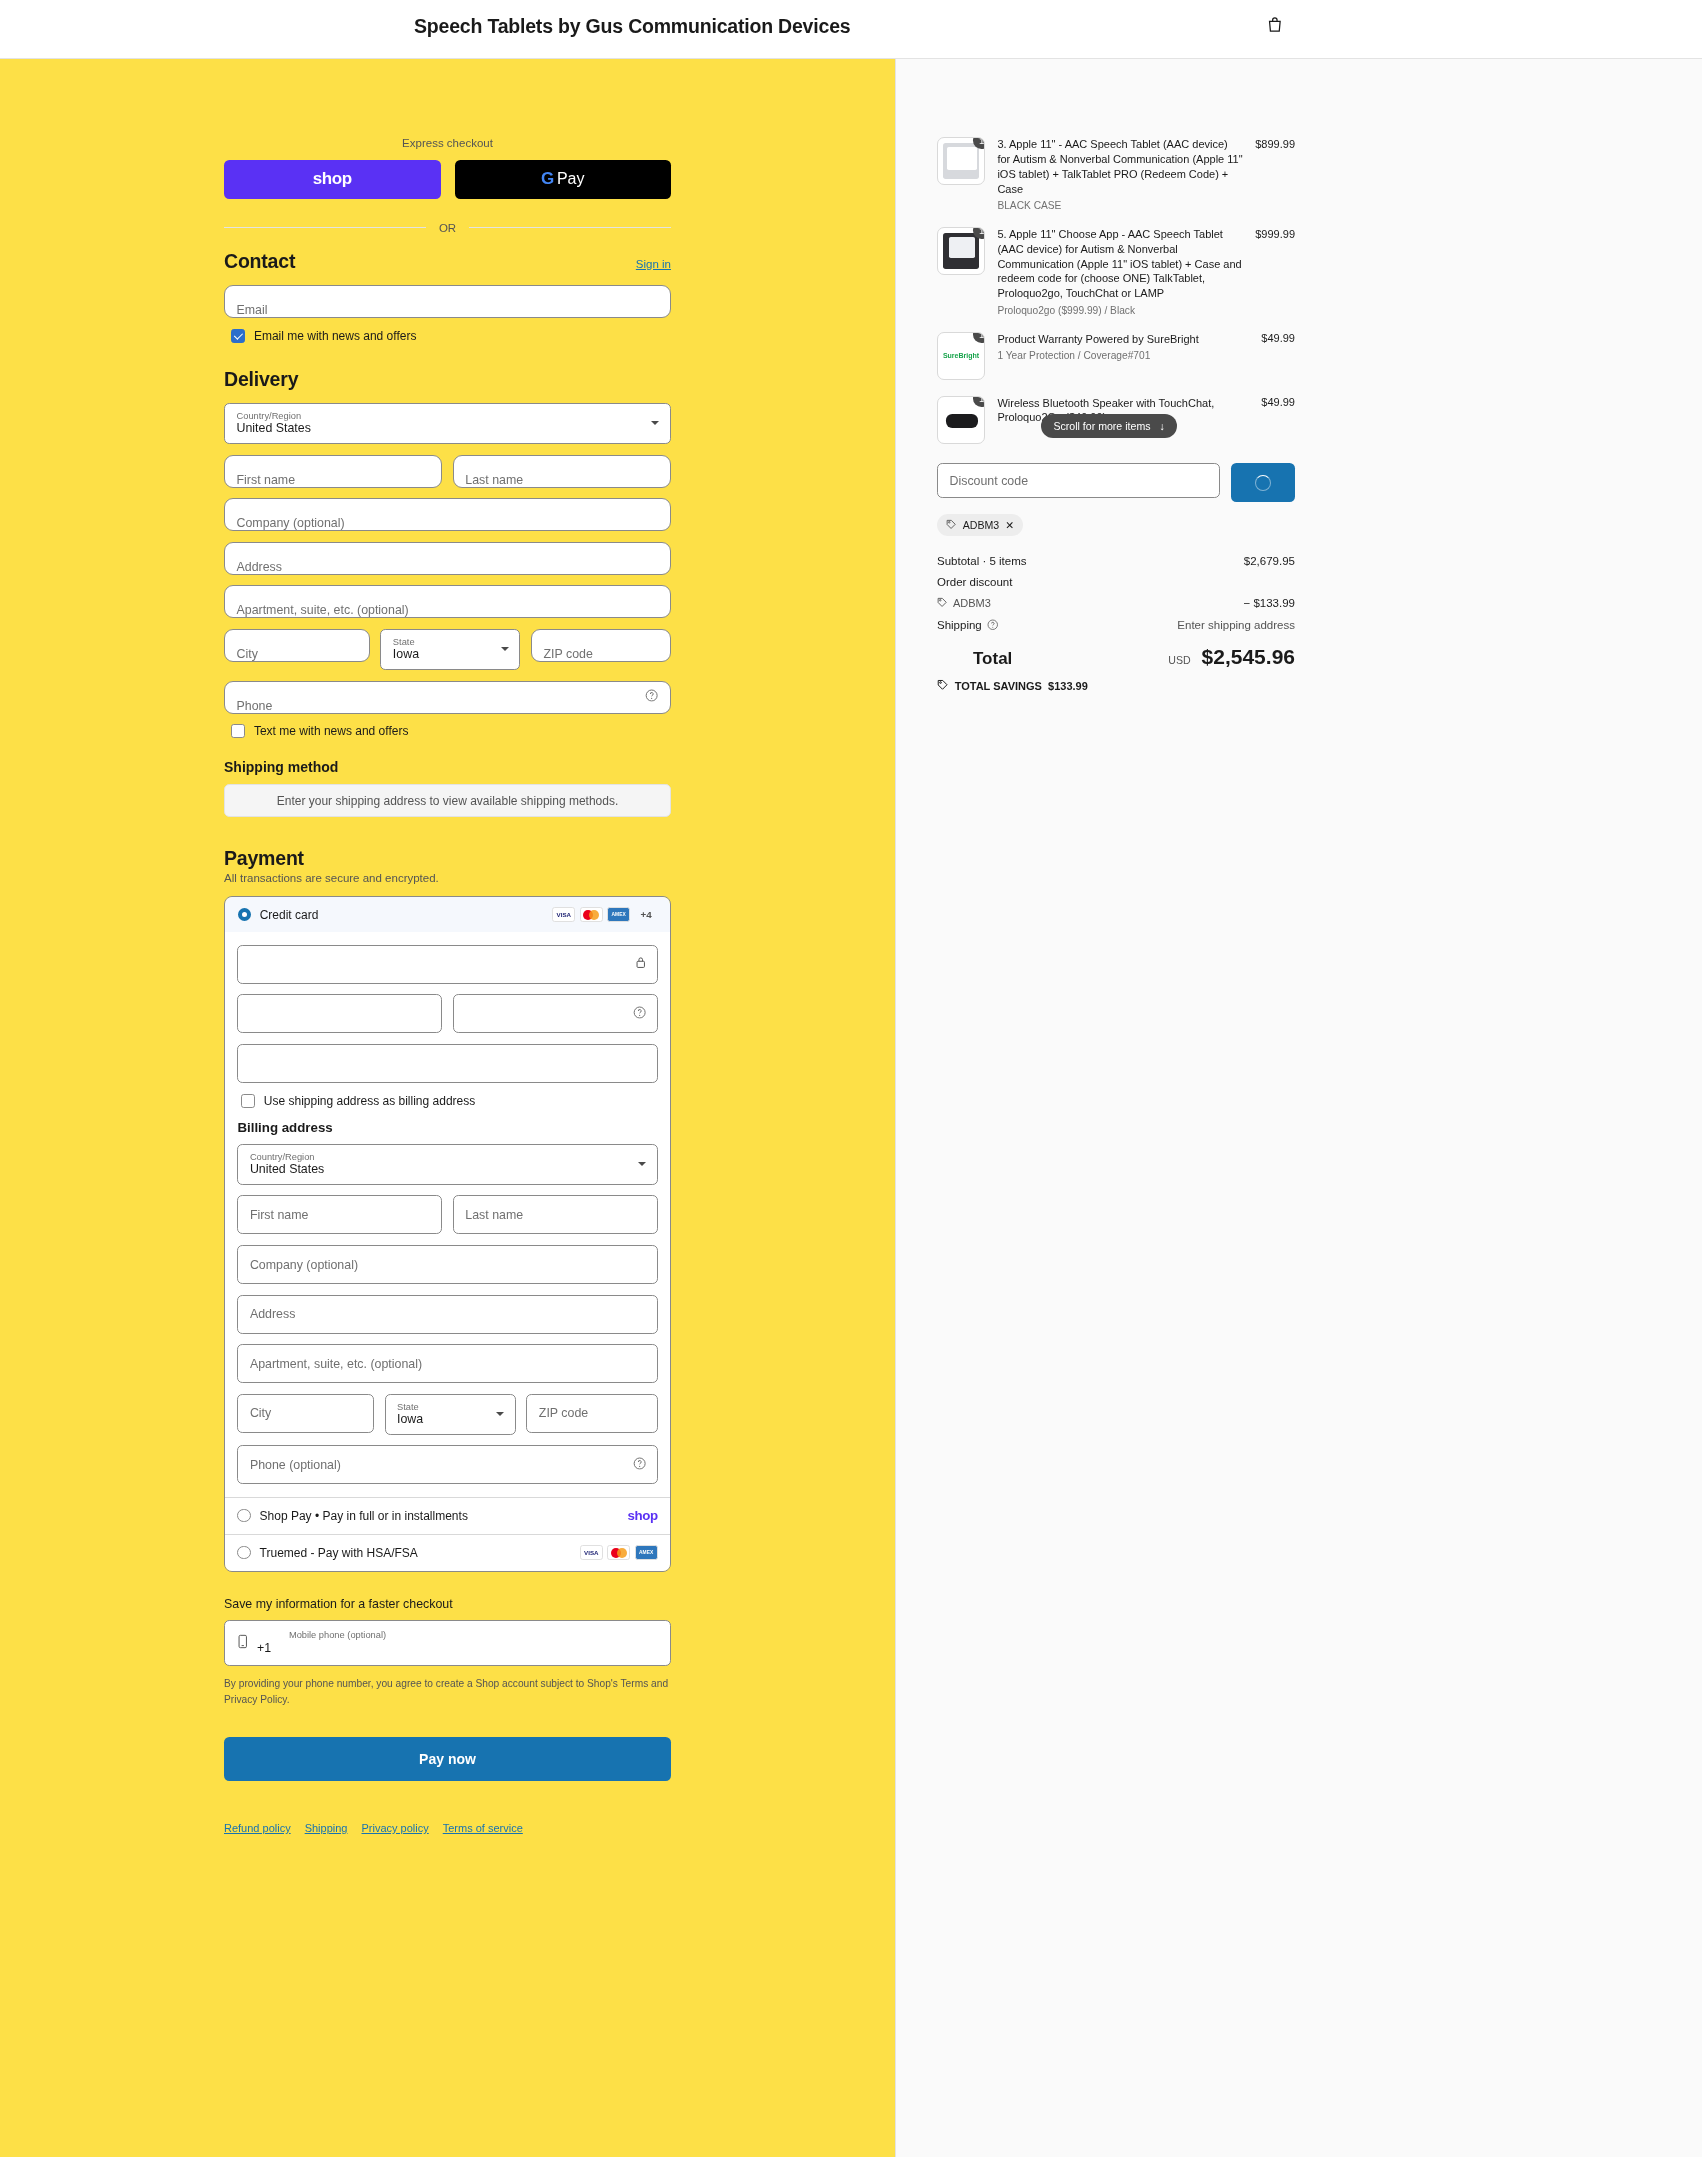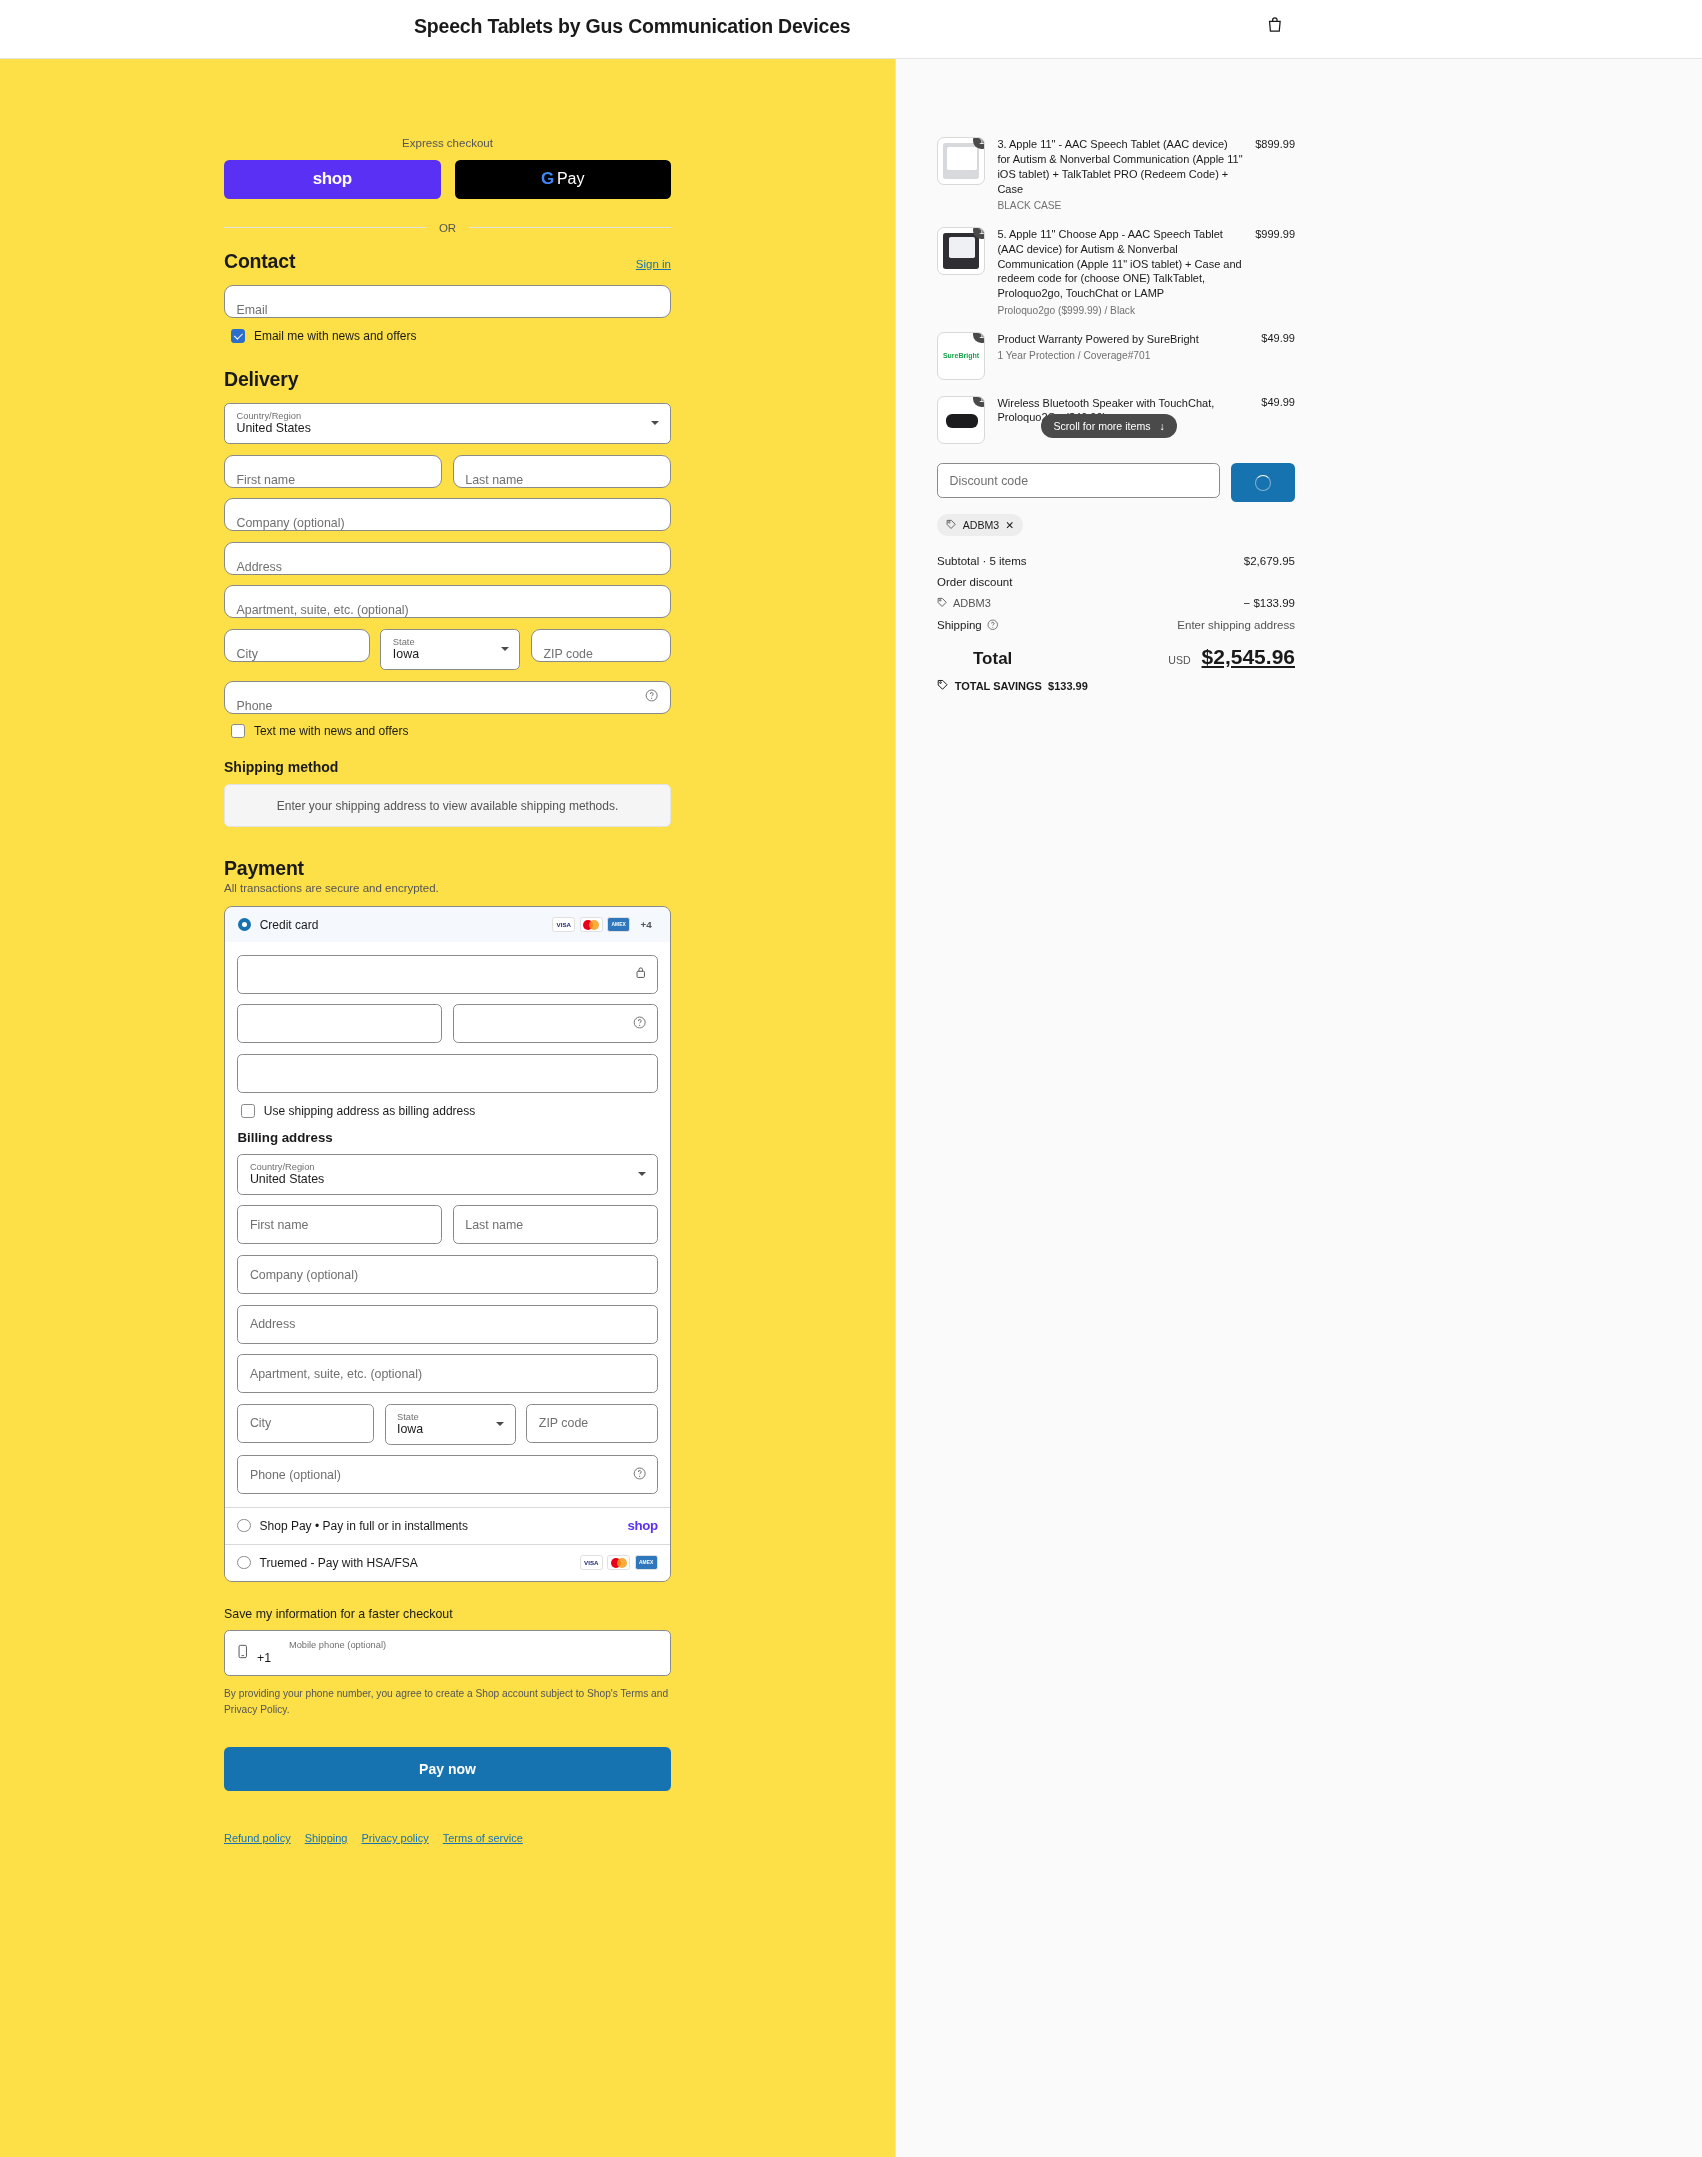--- a/index.html
+++ b/index.html
@@ -112,21 +112,21 @@
   .cbox.checked::after {
     content:""; position:absolute; left:4.4px; top:1.8px; width:3.5px;height:7px;
     border:solid #fff; border-width:0 1.8px 1.8px 0; transform:rotate(45deg);
   }
   .check-label { font-size:12px; color:#1a1a1a; }
 
   h3.sub-title { font-size:14px; font-weight:700; margin: 21px 0 8.9px 0; }
 
   .info-box {
     border:0.9px solid #e3e3e3; background:#f5f5f5; border-radius:5.3px;
-    height:43px; display:flex; align-items:center; justify-content:center;
+    height:33px; display:flex; align-items:center; justify-content:center;
     font-size:12px; color:#545454;
   }
 
   .small-note { font-size:11.5px; color:#545454; margin: 1.8px 0 12.4px 0; }
 
   
   .pay-block { border:0.9px solid #8a8a8a; border-radius:8px; overflow:hidden; }
   .pay-opt-head {
     height:37px; display:flex; align-items:center; padding:0 12.4px; gap:8.9px;
     background:#f5f8fd; border-bottom:0.9px solid #cfe0f5;
@@ -226,21 +226,21 @@
     display:inline-flex; align-items:center; gap:6.2px; background:#ededed;
     border-radius:12.4px; padding:4.4px 8.9px; font-size:10.6px; color:#1a1a1a; margin-top:12.4px;
   }
 
   .totals { margin-top: 19.5px; }
   .t-row { display:flex; justify-content:space-between; font-size:11.5px; color:#1a1a1a; margin-bottom:8.9px; }
   .t-row .muted { color:#545454; }
   .t-sub { font-size:11px; color:#545454; display:flex; align-items:center; gap:5.3px; }
   .t-total { display:flex; justify-content:space-between; align-items:baseline; margin-top:12.4px;margin-left:36px; }
   .t-total .lbl { font-size:17px; font-weight:700; }
-  .t-total .amt { font-size:21px; font-weight:700;text-decoration:underline; }
+  .t-total .amt { font-size:21px; font-weight:700; }
   .t-total .cur { font-size:10.6px; color:#545454; margin-right:7px; }
   .savings { display:flex; align-items:center; gap:6.2px; font-size:11px; font-weight:700; margin-top:10.6px; }
 </style>
 </head>
 <body>
 
 <div class="page">
 
   <div class="header">
     <div class="header-title">Speech Tablets by Gus Communication Devices</div>

